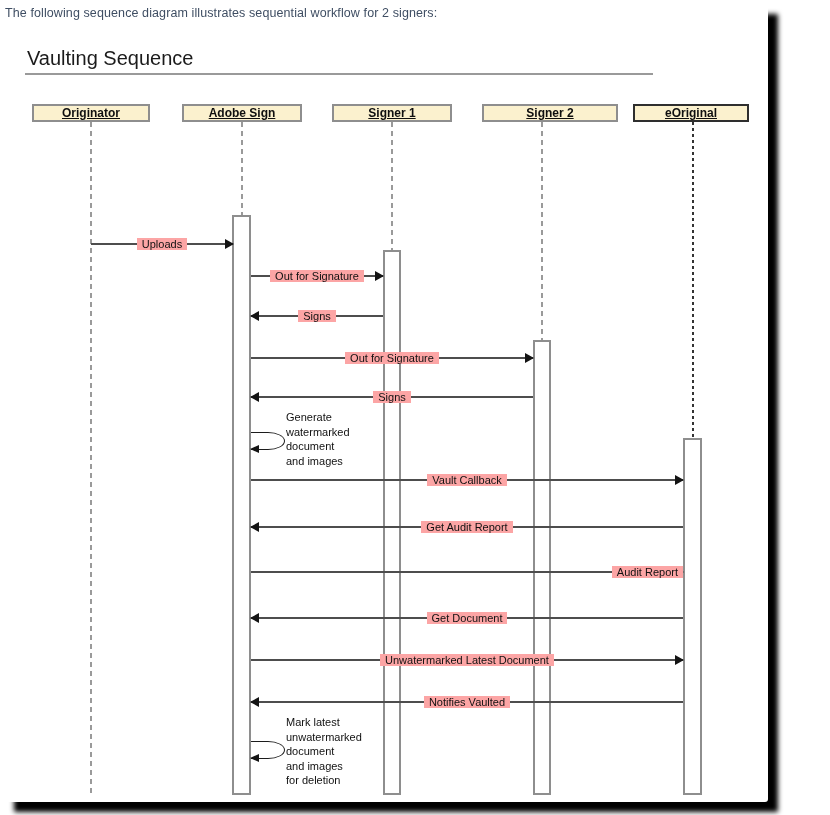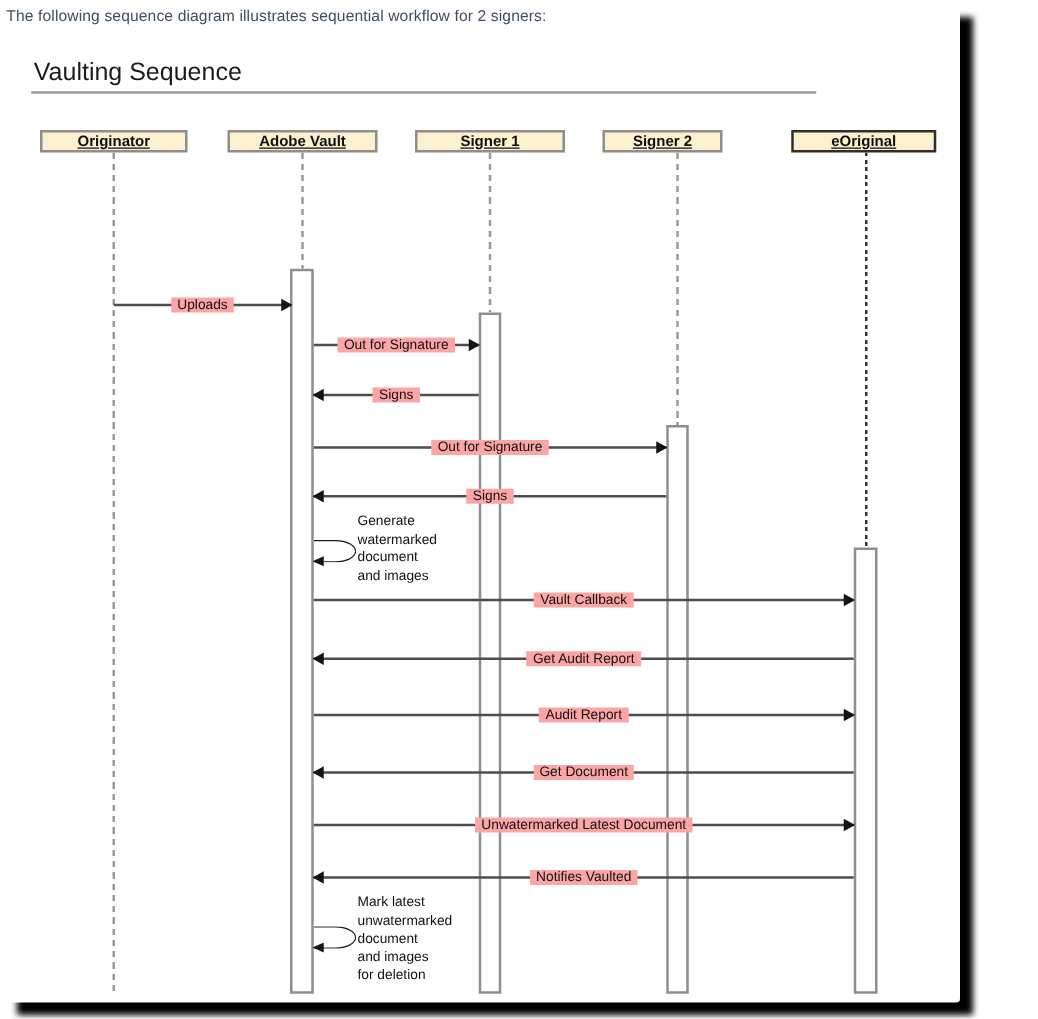--- a/index.html
+++ b/index.html
@@ -72,26 +72,26 @@
   <div class="panel">
 
     <div class="intro">The following sequence diagram illustrates sequential workflow for 2 signers:</div>
     <div class="title">Vaulting Sequence</div>
     <div class="title-rule"></div>
 
     <div class="actor-box" style="left:32px;width:118px;align-items:flex-end;">
       <span>Originator</span>
     </div>
     <div class="actor-box" style="left:182px;width:120px;">
-      <span>Adobe Vault</span>
+      <span>Adobe Sign</span>
     </div>
     <div class="actor-box" style="left:332px;width:120px;">
       <span>Signer 1</span>
     </div>
-    <div class="actor-box" style="left:482px;width:96px;">
+    <div class="actor-box" style="left:482px;width:136px;">
       <span>Signer 2</span>
     </div>
     <div class="actor-box dark" style="left:633px;width:116px;">
       <span>eOriginal</span>
     </div>
 
     <div class="lifeline" style="left:90px;top:122px;height:673px;"></div>
     <div class="lifeline" style="left:241px;top:122px;height:93px;"></div>
     <div class="lifeline" style="left:391px;top:122px;height:128px;"></div>
     <div class="lifeline" style="left:541px;top:122px;height:218px;"></div>
@@ -130,21 +130,21 @@
     <div class="msg dir-right" style="left:251px;top:473px;width:432px;">
       <div class="mline"></div>
       <div class="ah"></div>
       <span class="mlabel">Vault Callback</span>
     </div>
     <div class="msg dir-left" style="left:251px;top:520px;width:432px;">
       <div class="mline"></div>
       <div class="ah"></div>
       <span class="mlabel">Get Audit Report</span>
     </div>
-    <div class="msg dir-right" style="left:251px;top:565px;width:432px;">
+    <div class="msg dir-right" style="left:251px;top:565px;width:432px;justify-content:flex-end;">
       <div class="mline"></div>
       <div class="ah"></div>
       <span class="mlabel">Audit Report</span>
     </div>
     <div class="msg dir-left" style="left:251px;top:611px;width:432px;">
       <div class="mline"></div>
       <div class="ah"></div>
       <span class="mlabel">Get Document</span>
     </div>
     <div class="msg dir-right" style="left:251px;top:653px;width:432px;">

